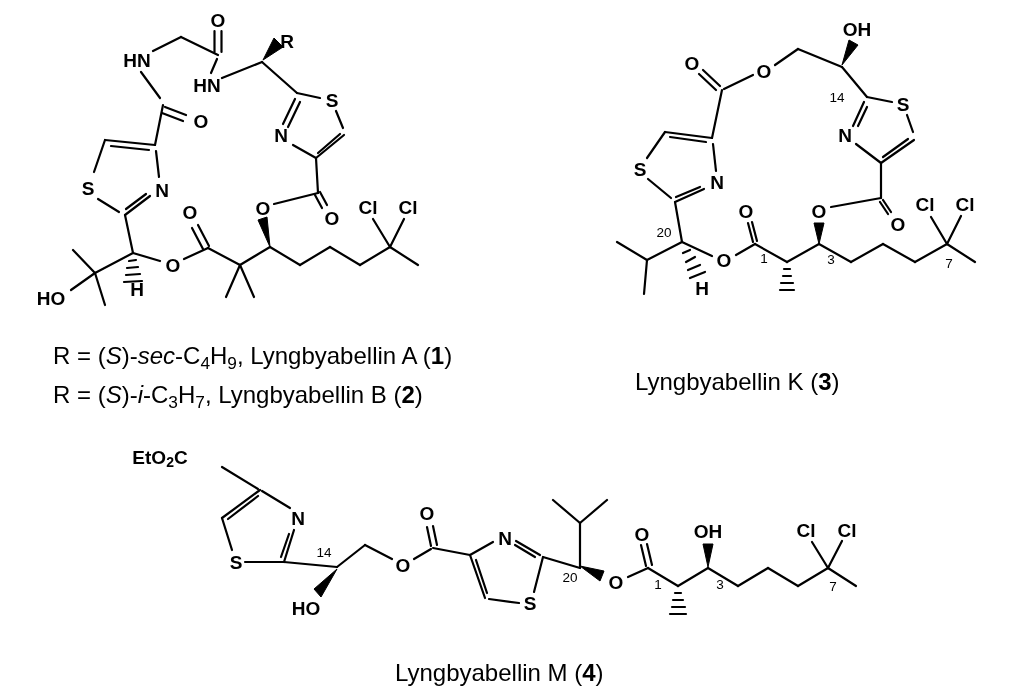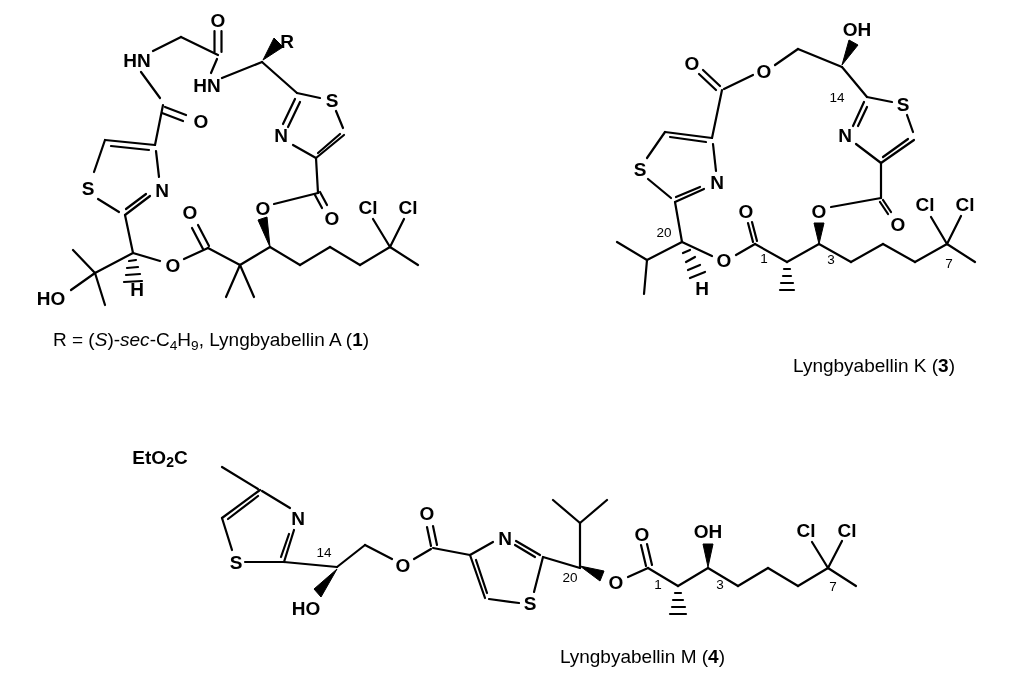--- a/index.html
+++ b/index.html
@@ -7,25 +7,25 @@
     width:1024px;height:699px;position:relative;background:#ffffff;
     font-family:"Liberation Sans", sans-serif;color:#000;overflow:hidden;
   }
   .struct{position:absolute;}
   svg line{stroke:#000;stroke-width:2.2;stroke-linecap:round;}
   svg polygon{fill:#000;stroke:#000;stroke-width:1;}
   svg text{dominant-baseline:central;fill:#000;}
   svg text.atom{font-family:"Liberation Sans",sans-serif;font-size:19px;font-weight:700;text-anchor:middle;}
   svg text.locant{font-family:"Liberation Sans",sans-serif;font-size:13.5px;font-weight:400;text-anchor:middle;}
   svg tspan.sub{font-size:14px;}
-  .caption{position:absolute;font-size:19px;line-height:1.5;}
+  .caption{position:absolute;font-size:24px;line-height:1.5;margin-top:12px;}
   .caption .it{font-style:italic;}
   .caption .bd{font-weight:700;}
   .caption .sb{font-size:0.72em;vertical-align:-0.28em;}
-  .caption.center{text-align:right;}
+  .caption.center{text-align:left;}
 </style>
 </head>
 <body>
 
 <svg class="struct" style="left:15px;top:5px" width="440" height="330" viewBox="0 0 440 330">
   <g>
 
     <line x1="199.5" y1="26" x2="199.5" y2="47"></line>
       <line x1="206.5" y1="26" x2="206.5" y2="47"></line>
     <line x1="203" y1="50" x2="166" y2="32"></line>
@@ -267,17 +267,18 @@
     <text class="locant" x="224" y="117">14</text>
     <text class="locant" x="470" y="142">20</text>
     <text class="locant" x="558" y="149">1</text>
     <text class="locant" x="620" y="149">3</text>
     <text class="locant" x="733" y="151">7</text>
   </g>
 </svg>
 
 <div class="caption" style="left:53px;top:326px">
   <div><span>R = (</span><span class="it">S</span><span>)-</span><span class="it">sec</span><span>-C</span><span class="sb">4</span><span>H</span><span class="sb">9</span><span>, Lyngbyabellin A (</span><span class="bd">1</span><span>)</span></div>
+  <div><span>R = (</span><span class="it">S</span><span>)-</span><span class="it">i</span><span>-C</span><span class="sb">3</span><span>H</span><span class="sb">7</span><span>, Lyngbyabellin B (</span><span class="bd">2</span><span>)</span></div>
 </div>
 
 <div class="caption center" style="left:635px;top:352px;width:320px"><span>Lyngbyabellin K (</span><span class="bd">3</span><span>)</span></div>
 
 <div class="caption center" style="left:395px;top:643px;width:330px"><span>Lyngbyabellin M (</span><span class="bd">4</span><span>)</span></div>
 
 </body></html>

